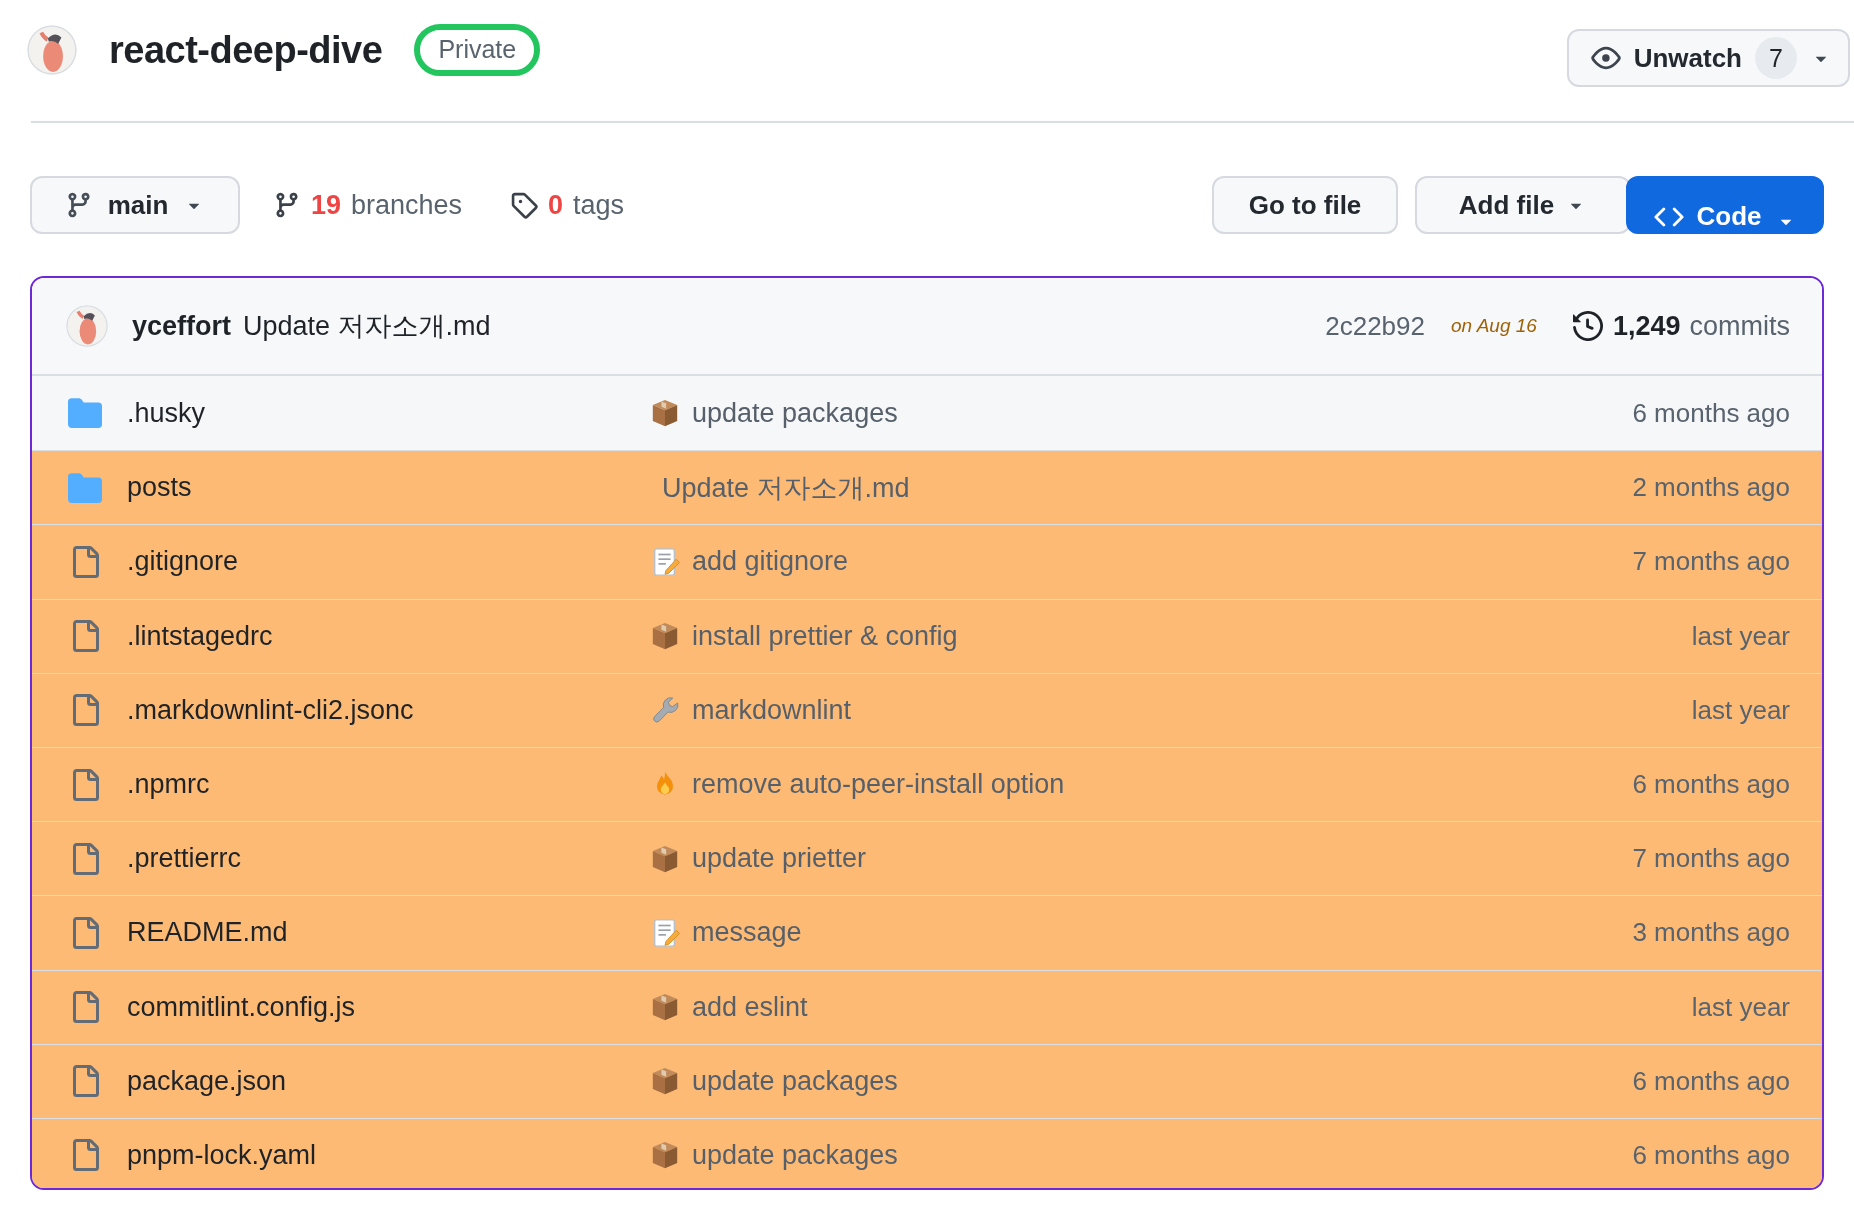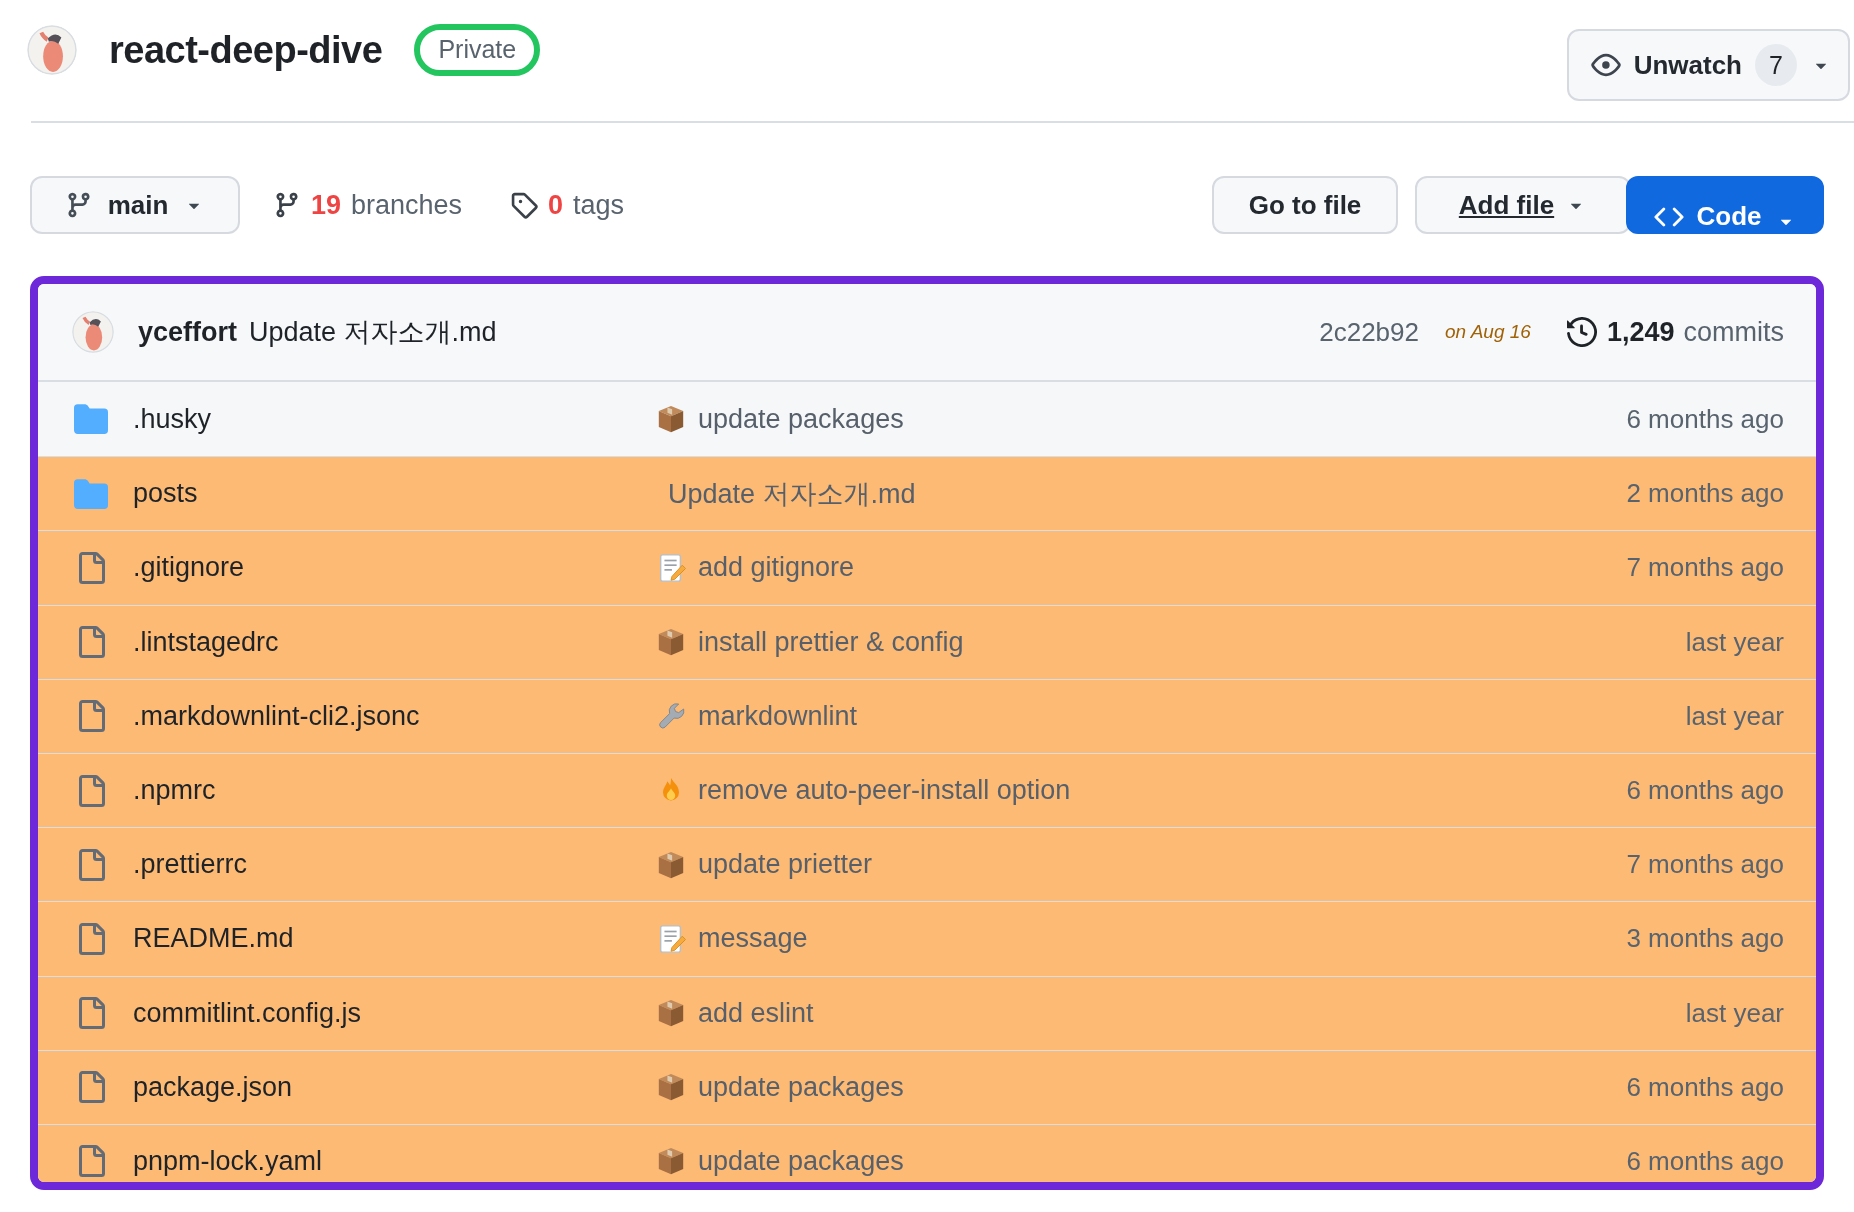--- a/index.html
+++ b/index.html
@@ -12,39 +12,39 @@
   .avatar-48 { width:50px; height:50px; border-radius:50%; overflow:hidden; flex:0 0 auto; }
   .repo-title { font-size:38px; font-weight:700; color:#1f2328; letter-spacing:-0.5px; }
   .visibility-badge { font-size:25px; color:#59636e; border:6px solid #22c55e; border-radius:999px; padding:4px 18px 6px; line-height:1.2; }
   .header-rule { position:absolute; top:121px; left:31px; right:0; border-top:2px solid #d8dee4; }
 
   .btn { display:flex; align-items:center; justify-content:center; gap:13px;
     background:#f6f8fa; border:2px solid #d6dae0; border-radius:12px;
     font-size:26px; font-weight:700; color:#24292f; cursor:pointer; }
   .btn-primary { background:#1169e0; border-color:#1169e0; color:#ffffff; }
 
-  .watch-btn { position:absolute; top:29px; right:4px; height:72px; padding:0 16px 0 22px; }
+  .watch-btn { position:absolute; top:29px; right:4px; height:58px; padding:0 16px 0 22px; }
   .counter { min-width:42px; height:42px; padding:0 6px; border-radius:999px; background:#e7eaee;
     display:flex; align-items:center; justify-content:center; font-size:25px; font-weight:400; color:#1f2328; }
 
   
   .branch-btn { position:absolute; left:30px; top:176px; width:210px; height:58px; gap:15px; }
   .stat { position:absolute; top:176px; height:58px; display:flex; align-items:center; gap:10px;
     font-size:27px; color:#59636e; cursor:pointer; text-decoration:none; }
   .stat .num { font-weight:700; color:#ef4444; }
   .stat-branches { left:273px; }
   .stat-tags { left:510px; }
 
   .goto-btn  { position:absolute; left:1212px; top:176px; width:186px; height:58px; }
-  .addfile-btn { position:absolute; left:1415px; top:176px; width:216px; height:58px; gap:11px;text-decoration:underline; }
+  .addfile-btn { position:absolute; left:1415px; top:176px; width:216px; height:58px; gap:11px; }
   .code-btn  { position:absolute; left:1626px; top:176px; width:198px; height:58px; gap:13px;align-items:flex-end; }
 
   
   .file-table { position:absolute; left:30px; top:276px; width:1794px; height:914px;
-    border:8px solid #6d28d9; border-radius:14px; overflow:hidden; background:#fff; }
+    border:2px solid #6d28d9; border-radius:14px; overflow:hidden; background:#fff; }
   .commit-bar { height:98px; background:#f6f8fa; border-bottom:2px solid #d8dee4;
     display:flex; align-items:center; padding:0 32px 0 34px; }
   .avatar-40 { width:42px; height:42px; border-radius:50%; overflow:hidden; flex:0 0 auto; }
   .commit-author { font-size:27px; font-weight:700; color:#1f2328; margin-left:24px; cursor:pointer; }
   .commit-msg { font-size:27px; color:#1f2328; margin-left:12px; cursor:pointer; }
   .commit-right { margin-left:auto; display:flex; align-items:center; }
   .commit-sha { font-size:26px; color:#59636e; cursor:pointer; }
   .commit-date { font-size:19px; color:#a16207; margin-left:26px;font-style:italic; }
   .commits-link { display:flex; align-items:center; margin-left:36px; cursor:pointer; }
   .commits-count { font-size:27px; font-weight:700; color:#1f2328; margin-left:10px; }

